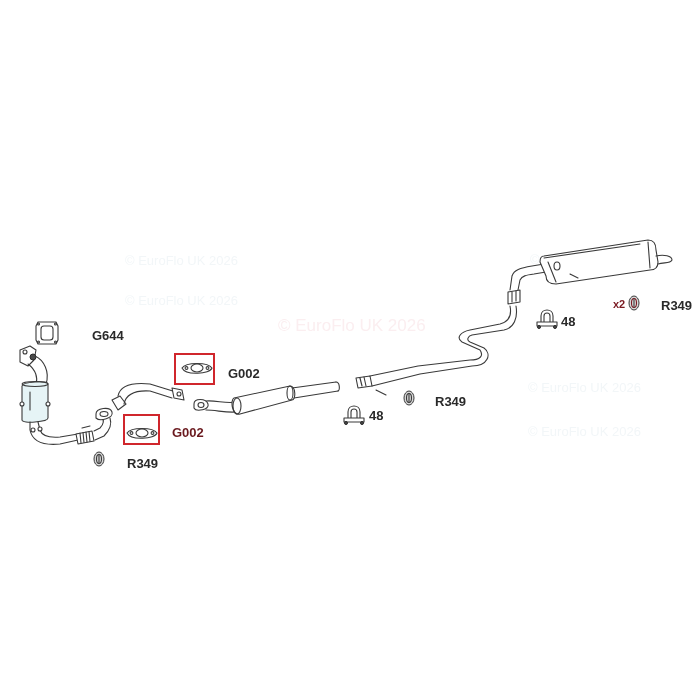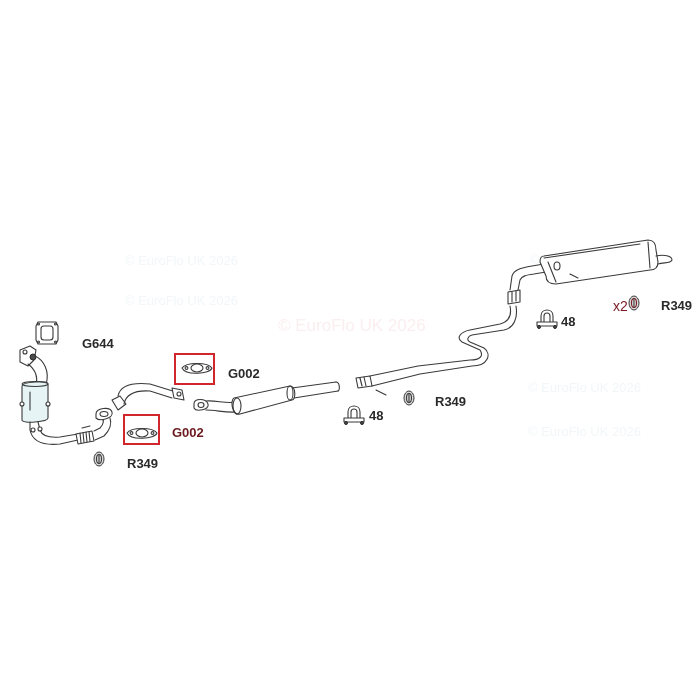--- a/index.html
+++ b/index.html
@@ -1,20 +1,20 @@
 <!DOCTYPE html>
 <html><head>
   <meta charset="utf-8">
   <style>
     html, body { margin: 0; padding: 0; background: #ffffff; }
     body { width: 700px; height: 700px; position: relative; overflow: hidden; font-family: "Liberation Sans", sans-serif; }
     #diagram { position: absolute; left: 0; top: 0; width: 700px; height: 700px; }
     .part-label { position: absolute; font-family: "Liberation Sans", sans-serif; font-weight: bold; font-size: 13px; color: #2a2a2a; white-space: nowrap; }
     .part-label.red { color: #6b1a1f; }
-    .qty { position: absolute; font-family: "Liberation Sans", sans-serif; font-weight: normal; font-size: 14px; color: #7a1a22; }
+    .qty { position: absolute; font-family: "Liberation Sans", sans-serif; font-weight: bold; font-size: 11px; color: #7a1a22; }
     .highlight-box { position: absolute; border: 2px solid #d0262c; box-sizing: border-box; }
     .watermark { position: absolute; font-family: "Liberation Sans", sans-serif; font-size: 13px; color: #f2f6f8; white-space: nowrap; }
     .watermark.center { font-size: 17px; color: #fbeef0; }
     svg .ln { fill: none; stroke: #3a3a3a; stroke-width: 1.1; stroke-linecap: round; stroke-linejoin: round; }
     svg .fl { fill: #ffffff; stroke: #3a3a3a; stroke-width: 1.1; stroke-linejoin: round; }
     svg .cat { fill: #e6f4f6; stroke: #3a3a3a; stroke-width: 1.1; }
     svg .dark { fill: #4a4a4a; stroke: #2a2a2a; stroke-width: 1; }
     svg .grey { fill: #d8d8d8; stroke: #3a3a3a; stroke-width: 1; }
   </style>
 </head>
@@ -166,21 +166,21 @@
   <g>
     <ellipse class="grey" cx="634" cy="303" rx="5" ry="7"></ellipse>
     <ellipse class="ln" cx="634" cy="303" rx="2.5" ry="4.5" style="stroke:#7a1a22"></ellipse>
     <line class="ln" x1="634" y1="299" x2="634" y2="307"></line>
   </g>
 </svg>
 
 <div class="highlight-box" style="left:174px;top:353px;width:41px;height:32px;"></div>
 <div class="highlight-box" style="left:123px;top:414px;width:37px;height:31px;"></div>
 
-<div class="part-label" style="left:82px;top:328px;margin-top:8px;">G644</div>
+<div class="part-label" style="left:92px;top:328px;">G644</div>
 <div class="part-label" style="left:228px;top:366px;">G002</div>
 <div class="part-label red" style="left:172px;top:425px;">G002</div>
 <div class="part-label" style="left:127px;top:456px;">R349</div>
 <div class="part-label" style="left:369px;top:408px;">48</div>
 <div class="part-label" style="left:435px;top:394px;">R349</div>
 <div class="part-label" style="left:561px;top:314px;">48</div>
 <div class="qty" style="left:613px;top:298px;">x2</div>
 <div class="part-label" style="left:661px;top:298px;">R349</div>
 
 </body></html>

